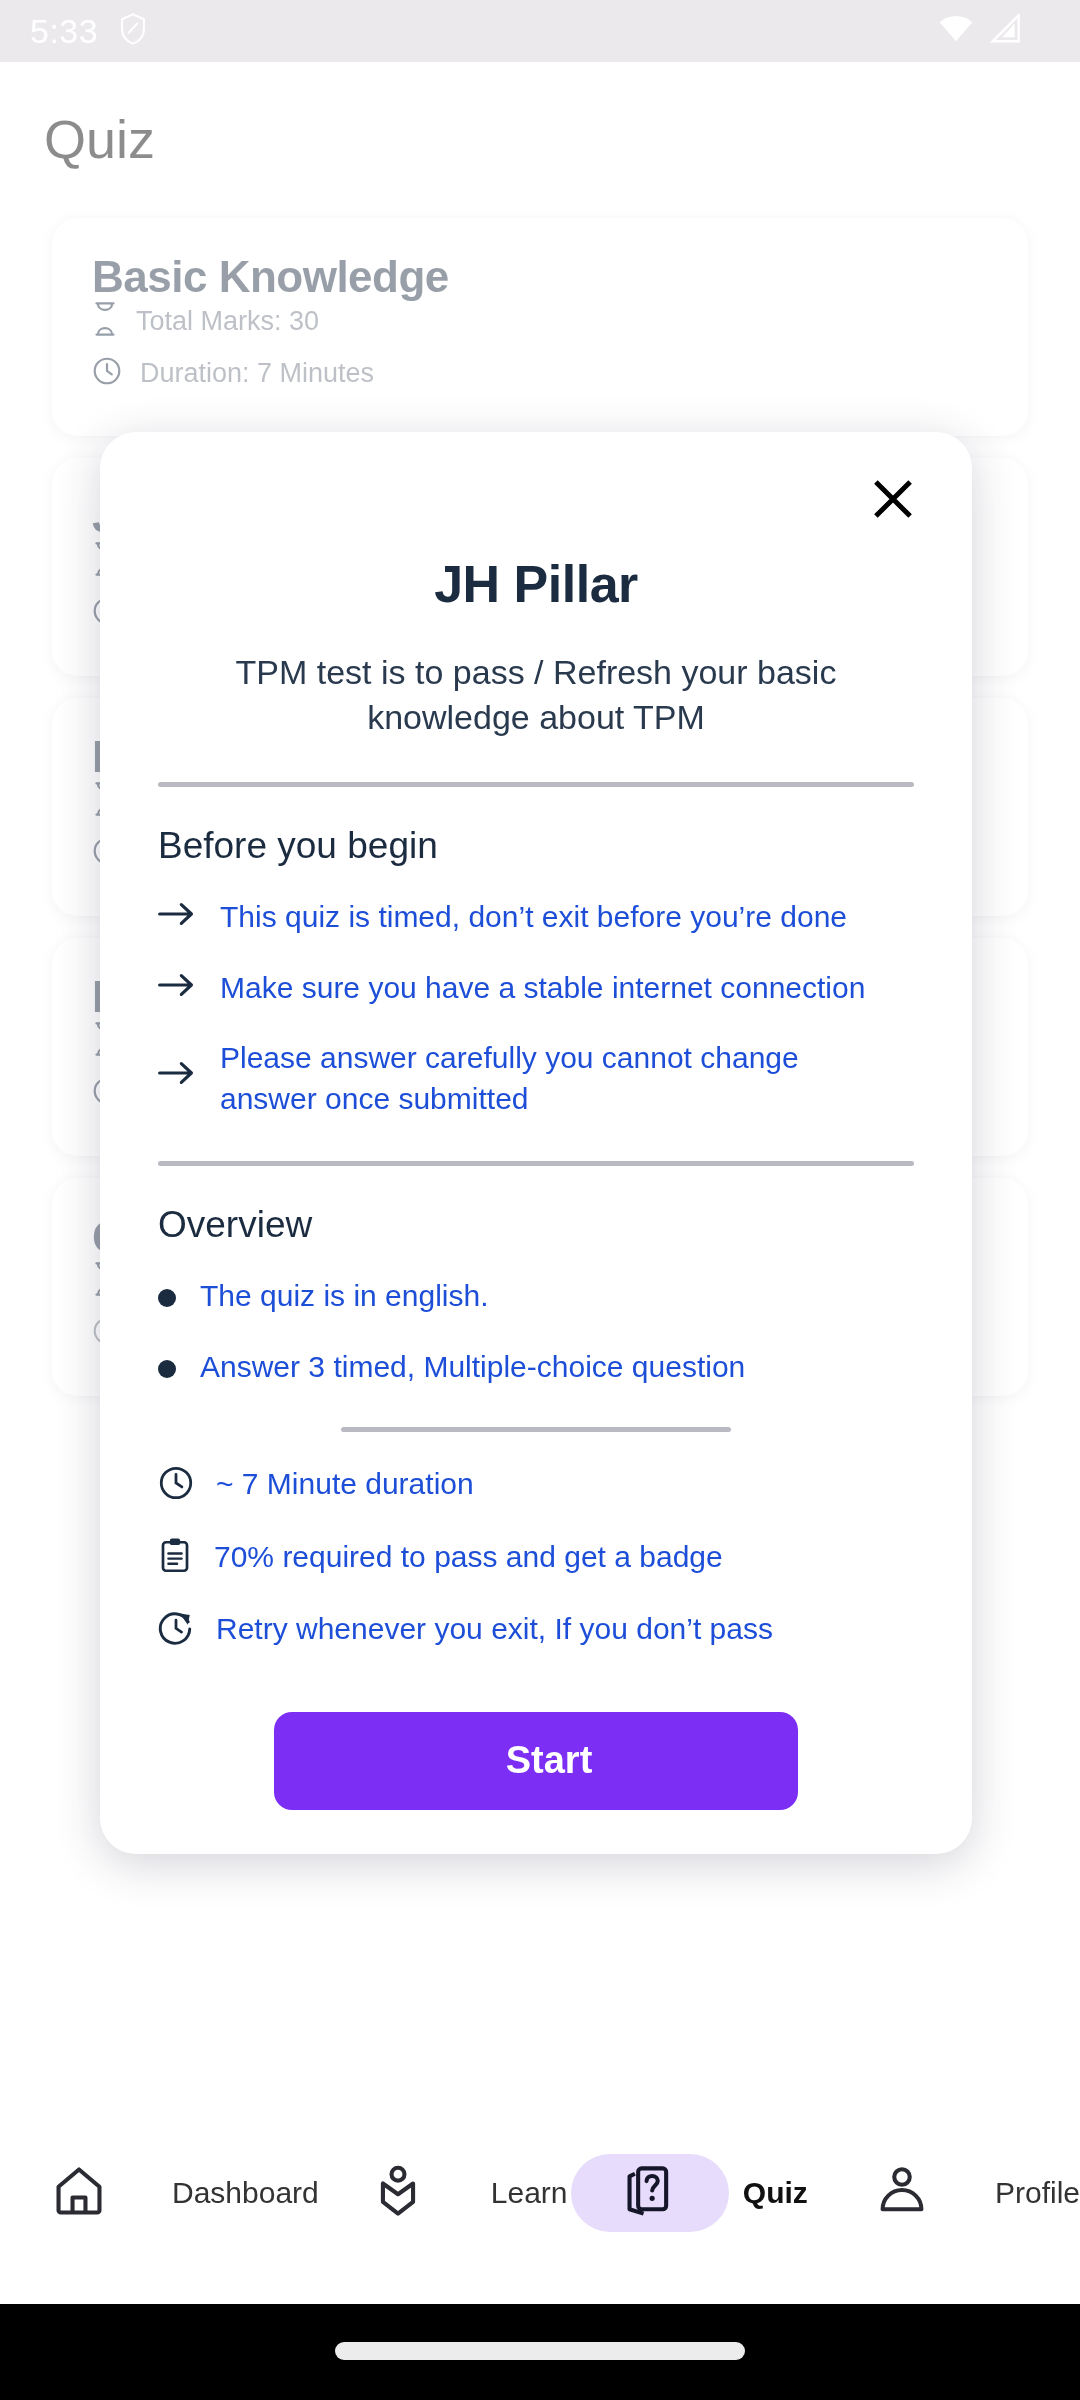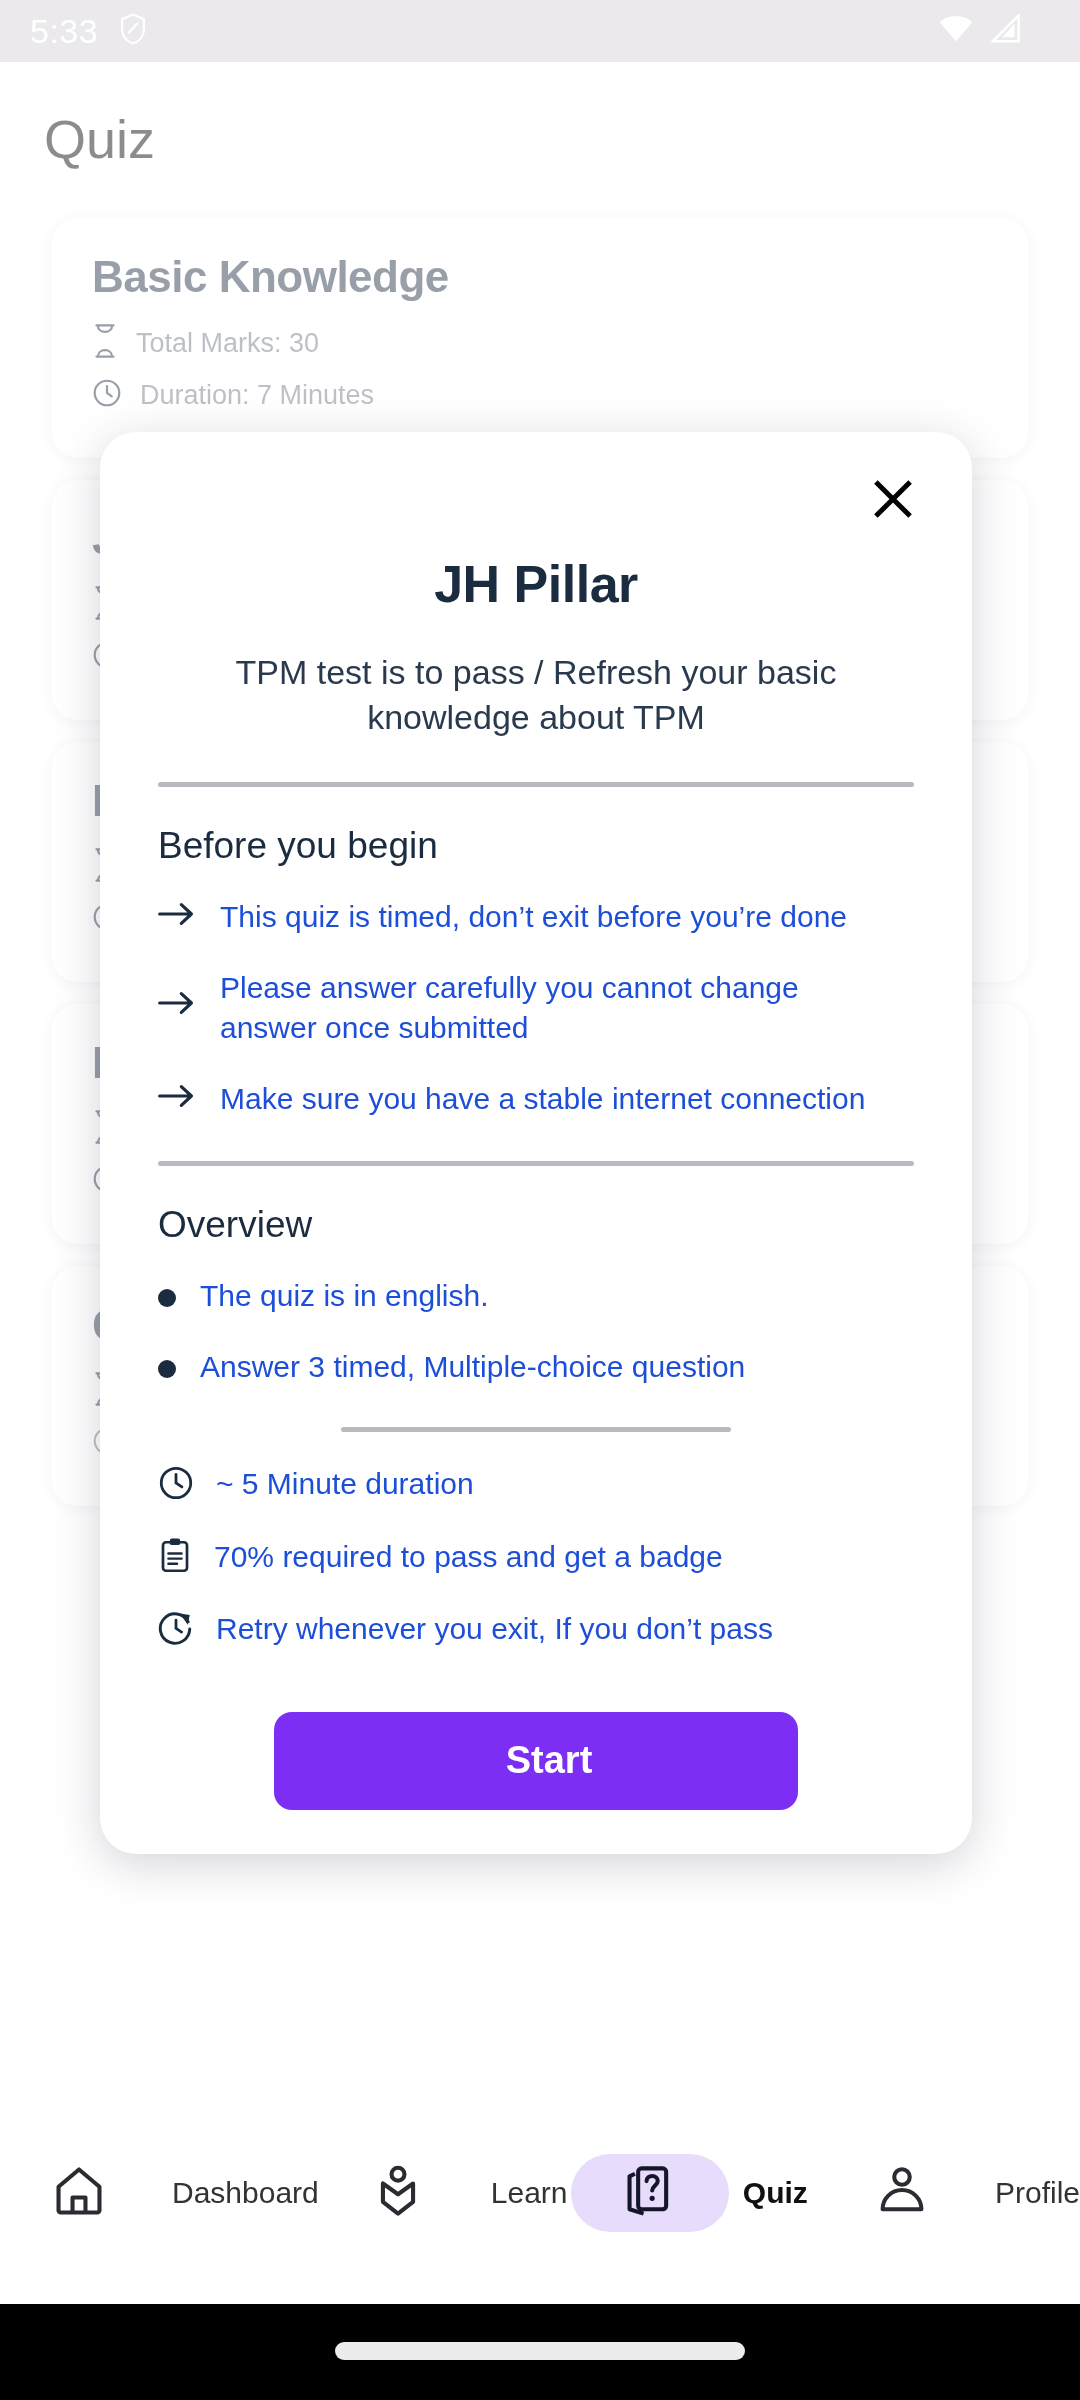--- a/index.html
+++ b/index.html
@@ -74,21 +74,20 @@
     border-radius: 26px;
     box-shadow: 0 2px 14px rgba(60,60,90,0.13);
     padding: 34px 40px 30px 40px;
     margin-bottom: 22px;
   }
   .quiz-card-title {
     font-size: 44px;
     font-weight: bold;
     color: #1b2b40;
     letter-spacing: -0.5px;
-    margin-bottom: 22px;
   }
   .quiz-meta-row {
     display: flex;
     align-items: center;
     gap: 18px;
     margin-bottom: 16px;
   }
   .quiz-meta-text {
     font-size: 27px;
     color: #6d7480;
@@ -424,35 +423,35 @@
     <div class="bullet-row">
       <span class="ico">
         <svg width="38" height="26" viewBox="0 0 26 18" fill="none">
           <path d="M1 9 H23 M16 2.5 L23 9 L16 15.5" stroke="#1b2b40" stroke-width="2.2" stroke-linecap="round" stroke-linejoin="round"></path>
         </svg>
       </span>
       <span class="bullet-text">This quiz is timed, don’t exit before you’re done</span>
     </div>
 
     <div class="bullet-row">
+      <span class="ico">
+        <svg width="38" height="26" viewBox="0 0 26 18" fill="none">
+          <path d="M1 9 H23 M16 2.5 L23 9 L16 15.5" stroke="#1b2b40" stroke-width="2.2" stroke-linecap="round" stroke-linejoin="round"></path>
+        </svg>
+      </span>
+      <span class="bullet-text">Make sure you have a stable internet connection</span>
+    </div>
+
+    <div class="bullet-row">
       <span class="ico" style="margin-top:22px;">
         <svg width="38" height="26" viewBox="0 0 26 18" fill="none">
           <path d="M1 9 H23 M16 2.5 L23 9 L16 15.5" stroke="#1b2b40" stroke-width="2.2" stroke-linecap="round" stroke-linejoin="round"></path>
         </svg>
       </span>
       <span class="bullet-text" style="max-width:620px;">Please answer carefully you cannot change answer once submitted</span>
-    </div>
-
-    <div class="bullet-row">
-      <span class="ico">
-        <svg width="38" height="26" viewBox="0 0 26 18" fill="none">
-          <path d="M1 9 H23 M16 2.5 L23 9 L16 15.5" stroke="#1b2b40" stroke-width="2.2" stroke-linecap="round" stroke-linejoin="round"></path>
-        </svg>
-      </span>
-      <span class="bullet-text">Make sure you have a stable internet connection</span>
     </div>
 
     <div class="hr-full"></div>
 
     <div class="section-heading">Overview</div>
 
     <div class="bullet-row">
       <span class="dot"></span>
       <span class="bullet-text">The quiz is in english.</span>
     </div>
@@ -464,21 +463,21 @@
 
     <div class="hr-short"></div>
 
     <div class="info-row">
       <span class="ico">
         <svg width="36" height="36" viewBox="0 0 22 22" fill="none">
           <circle cx="11" cy="11" r="9" stroke="#1b2b40" stroke-width="1.7"></circle>
           <path d="M11 5.8 V11 L14.6 13.4" stroke="#1b2b40" stroke-width="1.7" stroke-linecap="round"></path>
         </svg>
       </span>
-      <span class="bullet-text">~ 5 Minute duration</span>
+      <span class="bullet-text">~ 7 Minute duration</span>
     </div>
 
     <div class="info-row">
       <span class="ico">
         <svg width="34" height="36" viewBox="0 0 20 24" fill="none">
           <rect x="2" y="3.5" width="16" height="19" rx="2" stroke="#1b2b40" stroke-width="1.8"></rect>
           <rect x="6.6" y="1" width="6.8" height="4.4" rx="1.3" fill="#1b2b40"></rect>
           <path d="M5.6 11 H14.4 M5.6 14.4 H14.4 M5.6 17.8 H11.4" stroke="#1b2b40" stroke-width="1.6" stroke-linecap="round"></path>
         </svg>
       </span>

